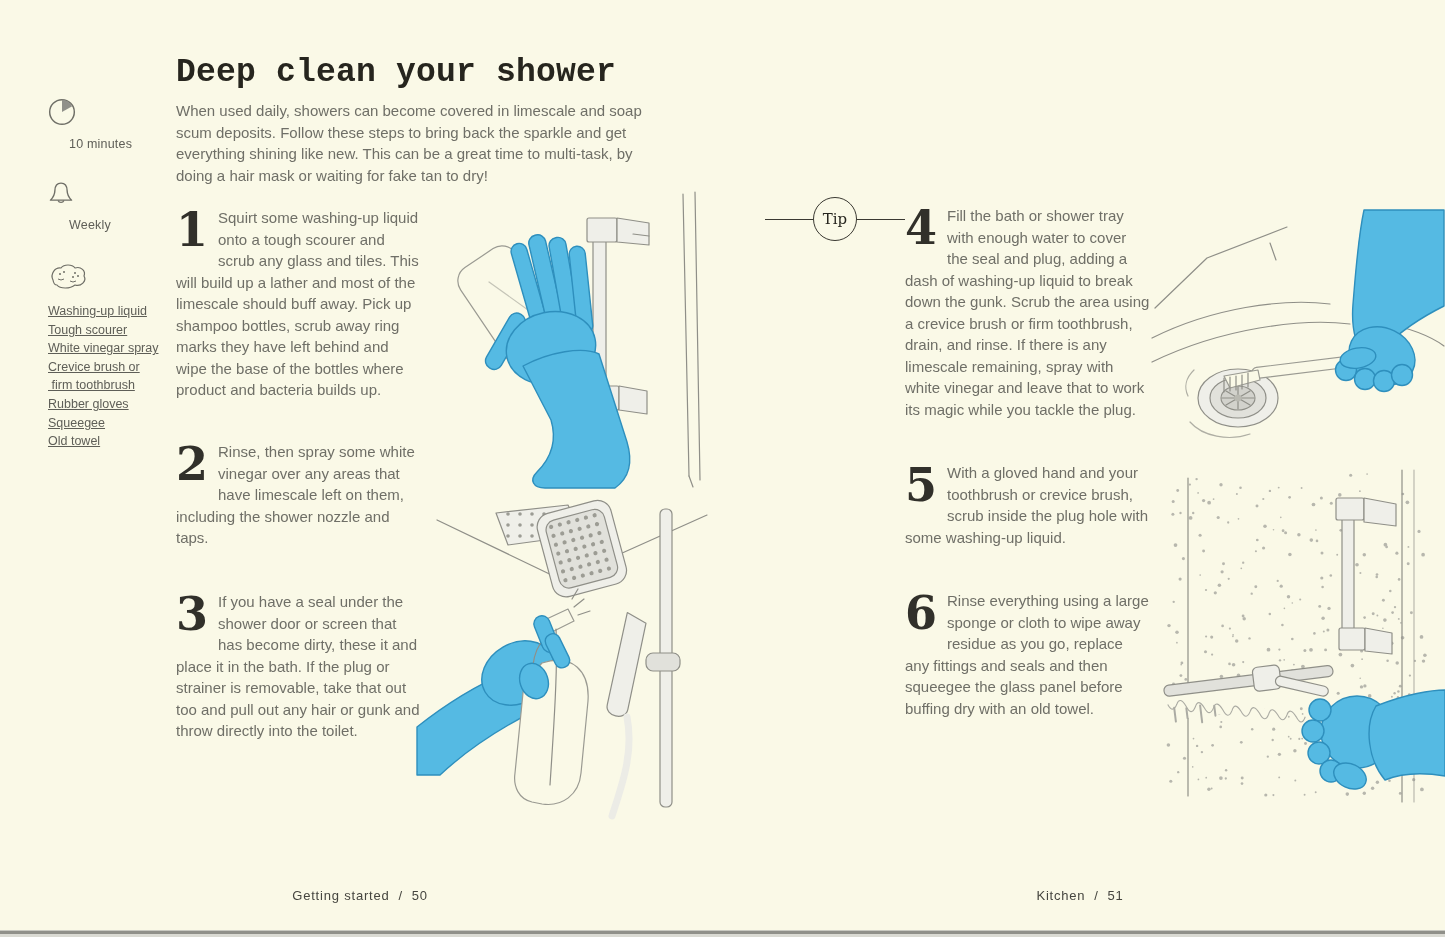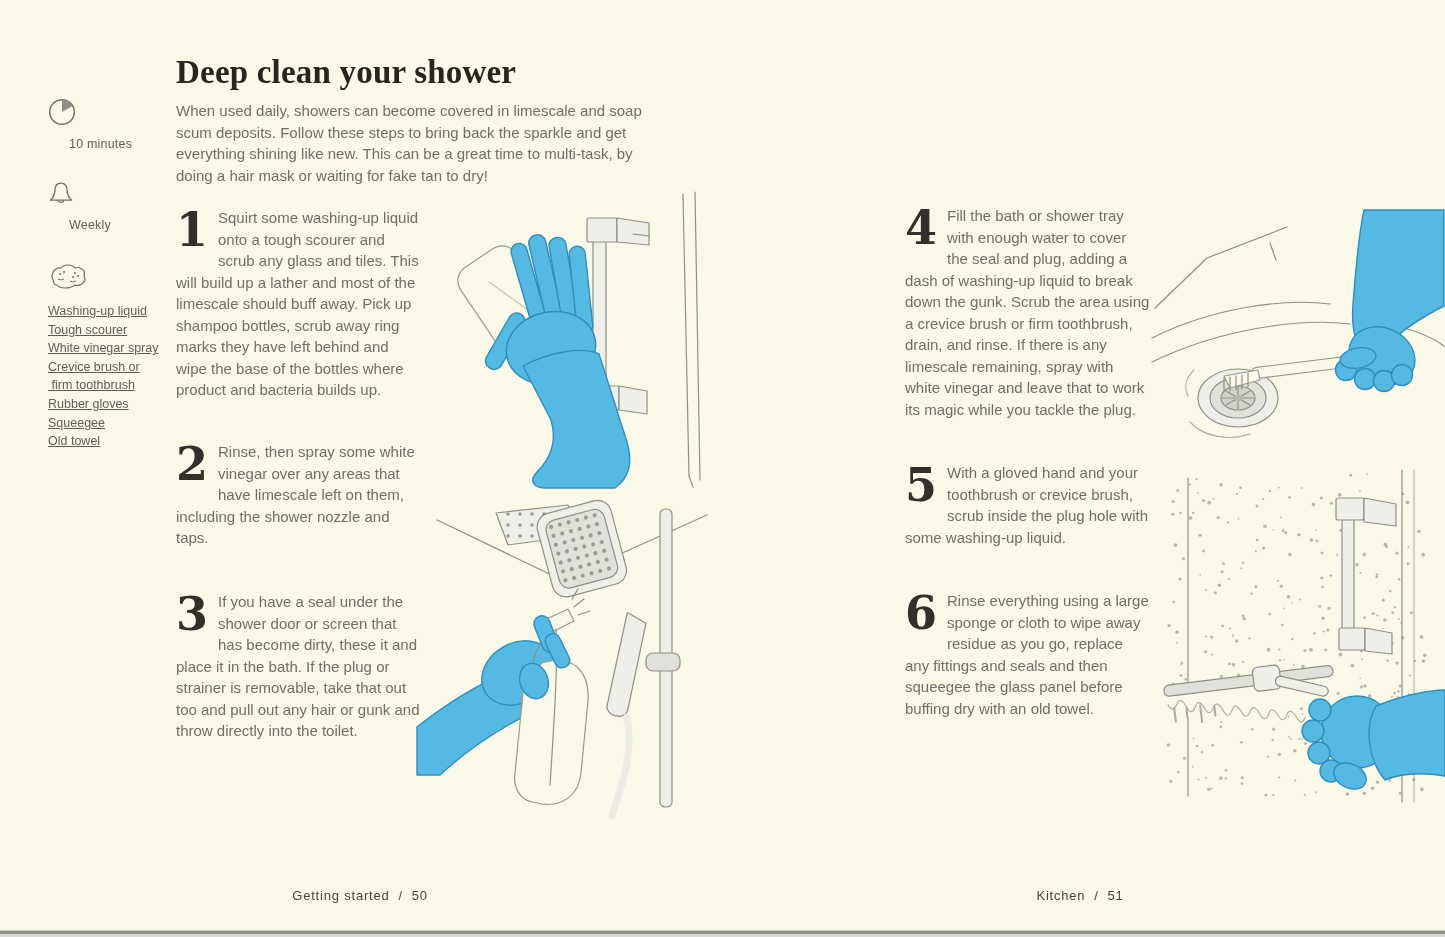--- a/index.html
+++ b/index.html
@@ -11,21 +11,21 @@
   }
   .abs{position:absolute;}
 
   
   .side-label{font-size:12.5px; color:#5E5E57; letter-spacing:.2px;margin-left:21px;}
   .supplies{line-height:18.6px; font-size:12.5px; color:#5E5E57;}
   .supply{white-space:pre-line;text-decoration:underline;}
 
   
   .title{
-    font-family:Liberation Serif, serif; font-weight:600;
+    font-family:Liberation Mono, monospace; font-weight:600;
     font-size:33px; color:#26251E; letter-spacing:.2px; margin:0;
   }
   .intro{font-size:15px; line-height:21.5px; margin:0;}
 
   
   .step p{margin:0; font-size:15px; line-height:21.5px;}
   .stepnum{
     float:left; font-family:"DejaVu Serif", serif; font-weight:700;
     font-size:46px; line-height:.88; color:#31302A;
     margin:3px 10px 2px 0;
@@ -241,20 +241,25 @@
       </g>
     </g>
     <g class="glove">
       <rect x="116" y="120" width="16" height="38" rx="8" transform="rotate(-22 124 139)"></rect>
       <rect x="128" y="138" width="15" height="36" rx="7" transform="rotate(-26 135 156)"></rect>
       <ellipse cx="112" cy="186" rx="14" ry="18" transform="rotate(-18 112 186)"></ellipse>
     </g>
   </svg>
 
   <div class="abs" style="left:765px; top:197px;">
+    <div class="tip-head">
+      <div class="tip-rule"></div>
+      <div class="tip-circle">Tip</div>
+      <div class="tip-rule"></div>
+    </div>
   </div>
 
   <div class="abs step" style="left:905px; top:205px; width:246px;">
     <p><span class="stepnum">4</span><span>Fill the bath or shower tray with enough water to cover the seal and plug, adding a dash of washing-up liquid to break down the gunk. Scrub the area using a crevice brush or firm toothbrush, drain, and rinse. If there is any limescale remaining, spray with white vinegar and leave that to work its magic while you tackle the plug.</span></p>
   </div>
   <div class="abs step" style="left:905px; top:462px; width:246px;">
     <p><span class="stepnum">5</span><span>With a gloved hand and your toothbrush or crevice brush, scrub inside the plug hole with some washing-up liquid.</span></p>
   </div>
   <div class="abs step" style="left:905px; top:590px; width:246px;">
     <p><span class="stepnum">6</span><span>Rinse everything using a large sponge or cloth to wipe away residue as you go, replace any fittings and seals and then squeegee the glass panel before buffing dry with an old towel.</span></p>

